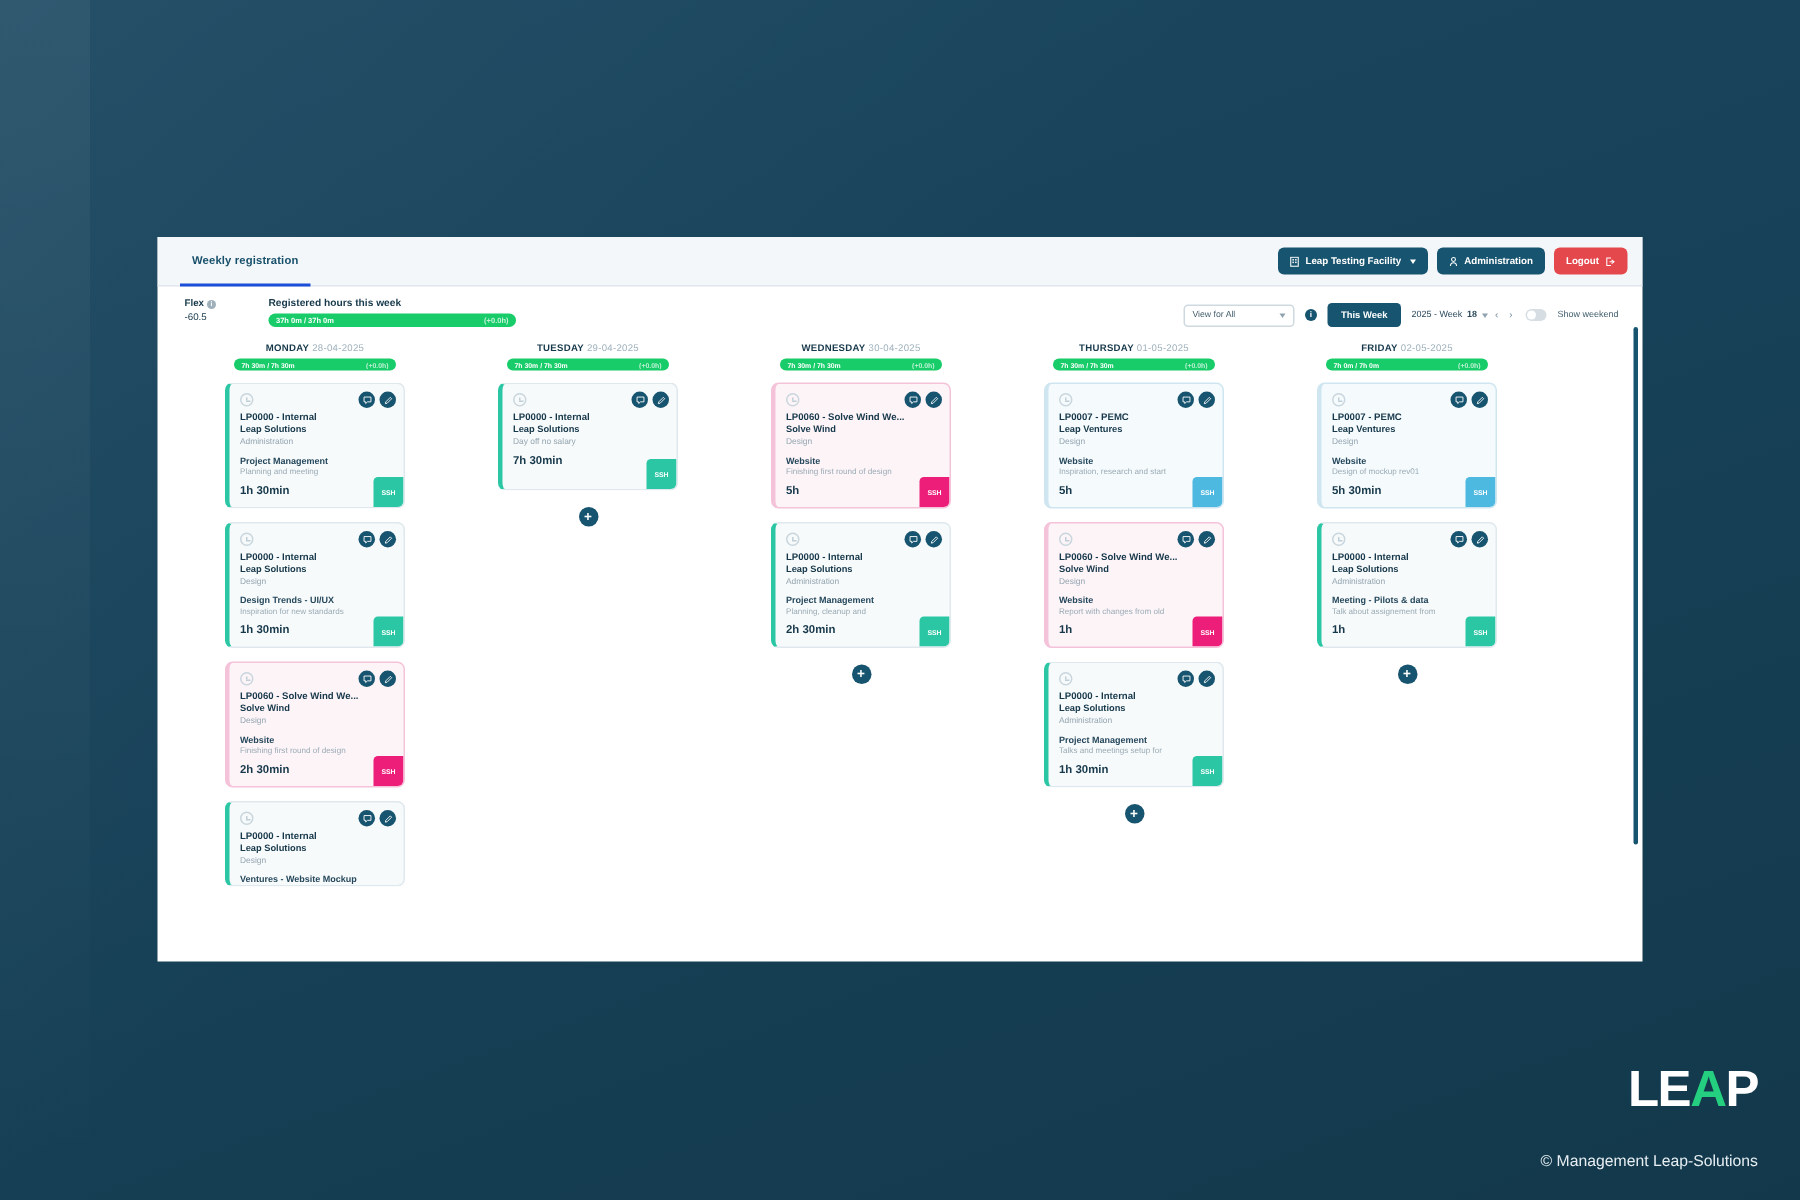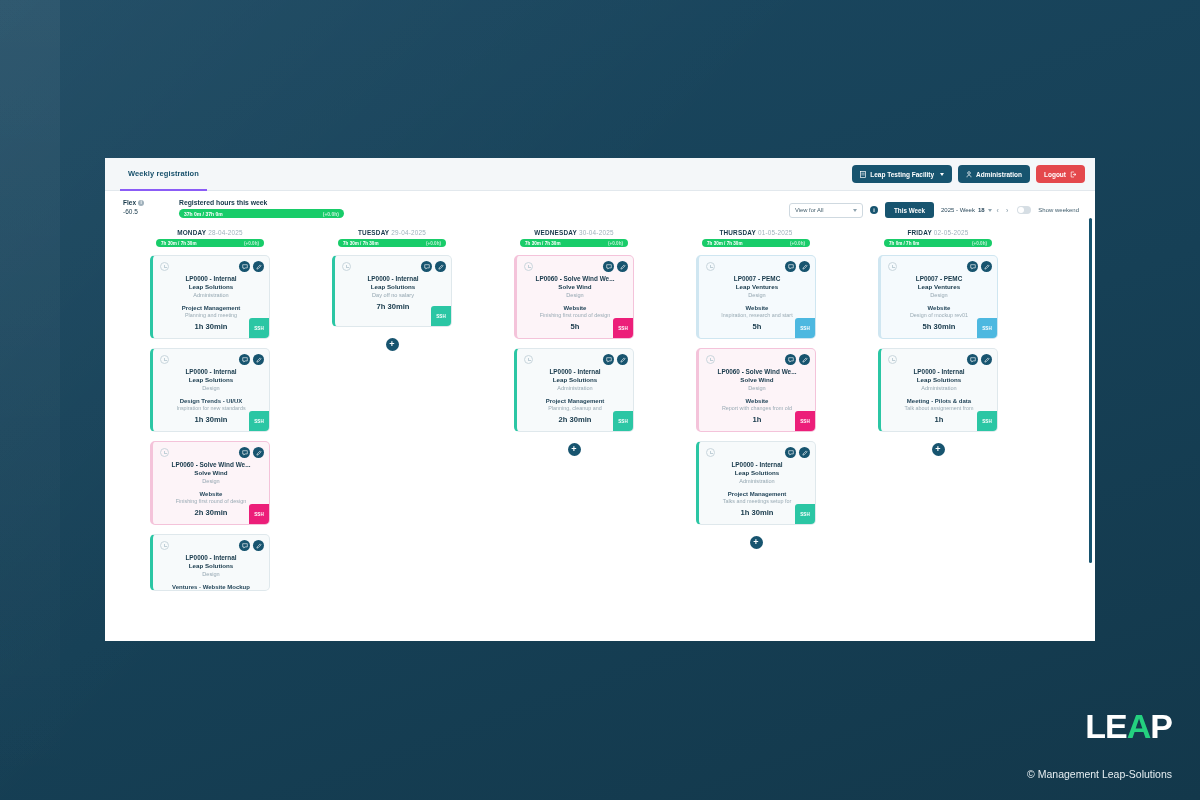--- a/index.html
+++ b/index.html
@@ -38,21 +38,21 @@
     position: relative;
     height: 33px;
     background: #f4f7f9;
     border-bottom: 1px solid #e2e8ed;
   }
   .tabstrip { position: absolute; left: 15px; top: 0; height: 33px; display: flex; align-items: center; }
   .tab {
     font-size: 7.5px; font-weight: bold; color: #17506b;
     letter-spacing: .1px;
     padding: 0 8px; height: 33px; display: flex; align-items: center;
-    border-bottom: 2px solid #8b5cf6;
+    border-bottom: 2px solid #1d4ed8;
   }
   .topbar-actions {
     position: absolute; right: 10px; top: 7px;
     display: flex; align-items: center; gap: 6px;
   }
   .tb-btn {
     display: flex; align-items: center; gap: 4px;
     height: 18px; padding: 0 8px; border-radius: 4px;
     font-size: 6.5px; font-weight: bold; color: #ffffff;
     background: #17546f; white-space: nowrap;
@@ -150,21 +150,21 @@
   }
   .day-name b { color: #16384a; font-weight: bold; letter-spacing: .2px; }
   .day-bar {
     margin: 3px auto 0; height: 8px; width: 108px; border-radius: 4px;
     background: #18cc69; display: flex; align-items: center;
     justify-content: space-between; padding: 0 5px;
   }
   .day-bar span { font-size: 4.6px; font-weight: bold; color: #ffffff; }
   .day-bar .delta { opacity: .72; }
 
-  .cards { margin-top: 8px; display: flex; flex-direction: column; align-items: center; gap: 9px; text-align: center; }
+  .cards { margin-top: 8px; display: flex; flex-direction: column; align-items: center; gap: 9px; }
 
   
   .card {
     position: relative; width: 120px; min-height: 72px;
     background: #f7fafb; border-radius: 5px;
     border: 1px solid #dfe8ec;
     border-left: 3px solid #2bc6a4;
     padding: 6px 7px 7px 7px;
     overflow: hidden;
   }

